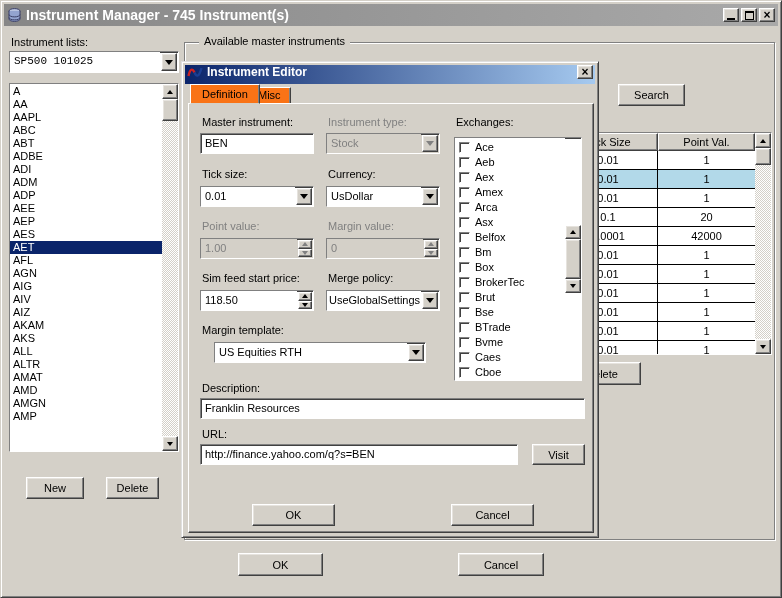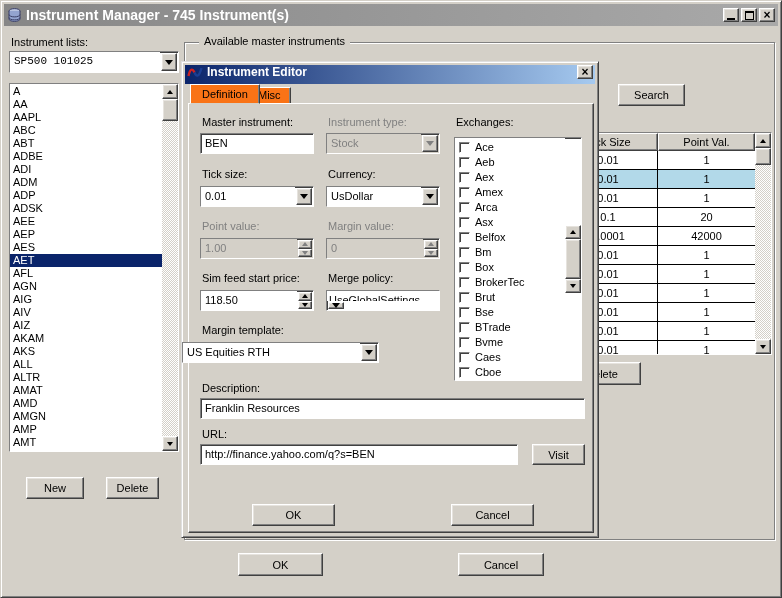--- a/index.html
+++ b/index.html
@@ -140,39 +140,37 @@
     <div id="instrument-items">
         <div class="list-item">A</div>
         <div class="list-item">AA</div>
         <div class="list-item">AAPL</div>
         <div class="list-item">ABC</div>
         <div class="list-item">ABT</div>
         <div class="list-item">ADBE</div>
         <div class="list-item">ADI</div>
         <div class="list-item">ADM</div>
         <div class="list-item">ADP</div>
-        <div class="list-item">ADSK</div>
         <div class="list-item">AEE</div>
         <div class="list-item">AEP</div>
         <div class="list-item">AES</div>
         <div class="list-item selected">AET</div>
         <div class="list-item">AFL</div>
         <div class="list-item">AGN</div>
         <div class="list-item">AIG</div>
         <div class="list-item">AIV</div>
         <div class="list-item">AIZ</div>
         <div class="list-item">AKAM</div>
         <div class="list-item">AKS</div>
         <div class="list-item">ALL</div>
         <div class="list-item">ALTR</div>
         <div class="list-item">AMAT</div>
         <div class="list-item">AMD</div>
         <div class="list-item">AMGN</div>
         <div class="list-item">AMP</div>
-        <div class="list-item">AMT</div>
       </div>
     <div class="sb">
       <div class="sb-btn raised">
           <span class="tri-up sm"></span>
         </div>
       <div class="sb-thumb raised" style="height:22px;"></div>
       <div class="sb-track"></div>
       <div class="sb-btn raised">
           <span class="tri-down sm"></span>
         </div>
@@ -426,29 +424,29 @@
           <span class="spin-btn raised">
             <span class="tri-up sm"></span>
           </span>
           <span class="spin-btn raised">
             <span class="tri-down sm"></span>
           </span>
         </span>
     </div>
 
     <span class="lbl" style="left:146px; top:210px; z-index:4;">Merge policy:</span>
-    <div class="abs combo sunken" style="left:144px; top:228px; width:114px; height:21px; z-index:4;flex-direction:column;">
+    <div class="abs combo sunken" style="left:144px; top:228px; width:114px; height:21px; z-index:4;">
       <span class="txt" style="padding-left:2px;">UseGlobalSettings</span>
       <span class="combo-btn raised">
           <span class="tri-down"></span>
         </span>
     </div>
 
     <span class="lbl" style="left:20px; top:262px; z-index:4;">Margin template:</span>
-    <div class="abs combo sunken" style="left:0; top:280px; width:197px; height:21px; z-index:4;">
+    <div class="abs combo sunken" style="left:32px; top:280px; width:212px; height:21px; z-index:4;">
       <span class="txt">US Equities RTH</span>
       <span class="combo-btn raised">
           <span class="tri-down"></span>
         </span>
     </div>
 
     <span class="lbl" style="left:20px; top:320px; z-index:4;">Description:</span>
     <div class="abs sunken" style="left:18px; top:336px; width:385px; height:21px; z-index:4; padding:3px 0 0 4px;"><span>Franklin Resources</span></div>
 
     <span class="lbl" style="left:20px; top:366px; z-index:4;">URL:</span>

